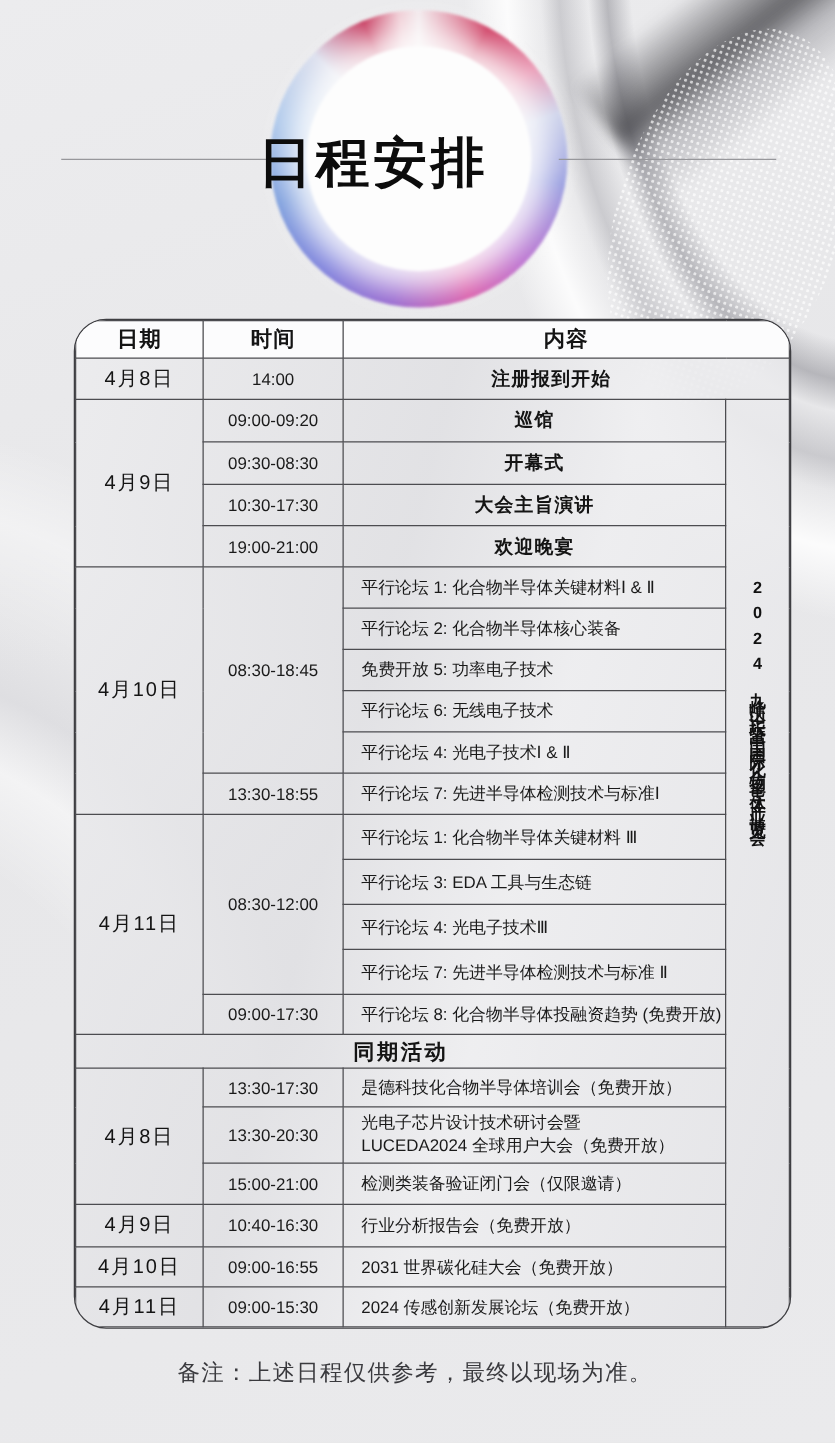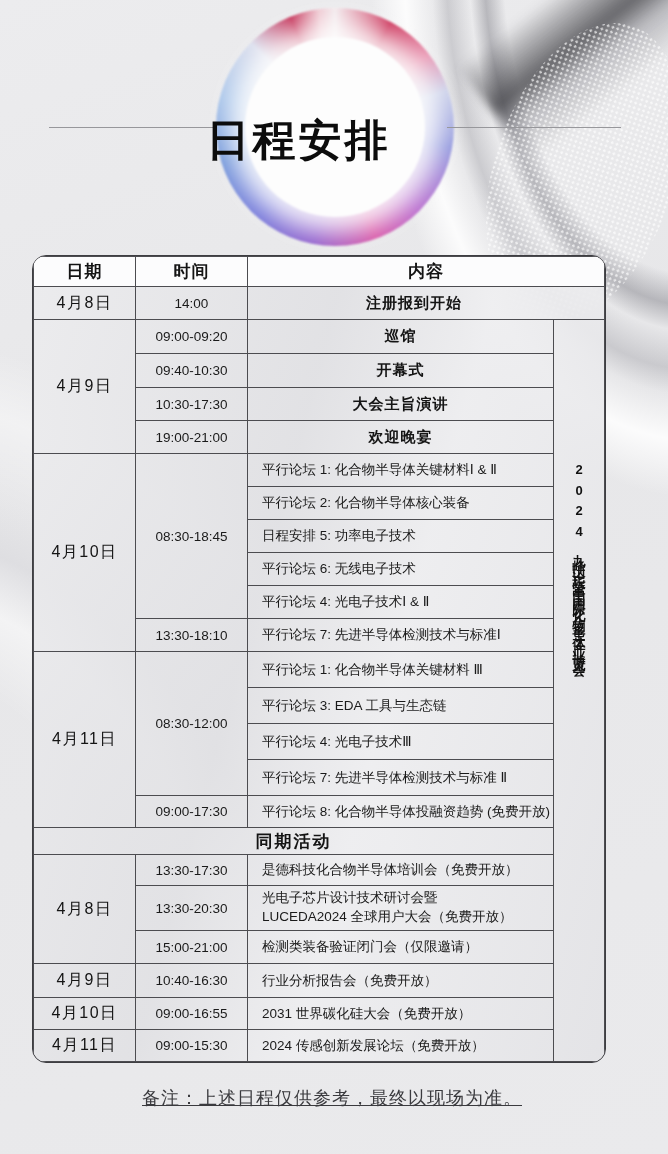--- a/index.html
+++ b/index.html
@@ -32,50 +32,50 @@
 
   
   .ring{position:absolute;left:216px;top:8px;width:238px;height:238px;border-radius:50%;
     filter:blur(1.2px);z-index:2;
     background:conic-gradient(from 0deg,
       #f2e9ec 0deg,#cb2d55 28deg,#e890ae 52deg,#c9cfe9 72deg,#8d93dc 100deg,
       #b563cb 135deg,#d64fa3 160deg,#8d58ca 190deg,#7072d8 220deg,#6e93d9 252deg,
       #a6c3e9 285deg,#d8dcec 315deg,#c22850 338deg,#eec4ce 352deg,#f2e9ec 360deg);}
   .ring::after{content:"";position:absolute;left:29px;top:29px;width:180px;height:180px;
     border-radius:50%;background:#fdfdfd;box-shadow:0 0 26px 16px rgba(253,253,253,0.92);}
-  .page-title{position:absolute;left:0;top:112px;width:597px;text-align:center;z-index:3;
+  .page-title{position:absolute;left:0;top:102px;width:597px;text-align:center;z-index:3;
     font-size:43px;font-weight:900;letter-spacing:3px;color:#0c0c0c;}
   .rule{position:absolute;top:127px;height:1px;background:#97979b;z-index:3;}
   .rule-left{left:49px;width:168px;}
   .rule-right{left:447px;width:174px;}
 
   
-  .schedule-wrap{position:absolute;left:32px;top:255px;width:572px;height:806px;z-index:4;
-    border:1.5px solid #3e3e42;border-radius:14px;overflow:hidden;
+  .schedule-wrap{position:absolute;left:59px;top:255px;width:572px;height:806px;z-index:4;
+    border:1.5px solid #3e3e42;border-radius:26px;overflow:hidden;
     background:linear-gradient(105deg,rgba(236,236,238,0.93) 0%,rgba(225,225,228,0.9) 40%,
       rgba(238,238,240,0.93) 60%,rgba(227,227,230,0.9) 100%);}
   table{border-collapse:collapse;width:100%;height:100%;table-layout:fixed;}
   td,th{border:1px solid #4c4c50;padding:0;vertical-align:middle;text-align:center;overflow:hidden;}
   th.hdr{background:#fcfcfd;font-size:17px;font-weight:bold;letter-spacing:1px;}
   td.c-date{font-size:16px;font-weight:normal;letter-spacing:1.5px;}
   td.c-time{font-size:13.5px;color:#1a1a1a;margin-top:32px;}
   td.c-boldc{font-size:15px;font-weight:bold;letter-spacing:1px;}
   td.c-left{text-align:left;padding-left:14px;font-size:13.5px;color:#1a1a1a;}
   td.c-span{font-size:17px;font-weight:bold;letter-spacing:2px;}
   td.pad-r{padding-right:24px;}
   td.strip{vertical-align:top;}
   .v-banner{writing-mode:vertical-lr;text-orientation:upright;margin:142px auto 0;
     font-weight:bold;font-size:13px;letter-spacing:5.5px;line-height:1;color:#111;}
   .l{display:block;line-height:1.4;}
   tr.h27{height:27px;}tr.h30{height:30px;}tr.h31{height:31px;}tr.h32{height:32px;}
   tr.h33{height:33px;}tr.h34{height:34px;}tr.h36{height:36px;}tr.h45{height:45px;}
 
   
   .note{position:absolute;left:0;top:1086px;width:664px;text-align:center;z-index:3;
-    font-size:18px;color:#3a3a3e;letter-spacing:1px;text-decoration:underline;}
+    font-size:18px;color:#3a3a3e;letter-spacing:1px;}
 </style>
 </head>
 <body>
 
 <div id="page">
 
   <div class="silk-right"></div>
   <div class="streak-corner"></div>
   <div class="spray"></div>
   <div class="silk-left"></div>
@@ -109,51 +109,51 @@
 
       <tr class="h34">
         <td class="c-date" rowspan="4">4月9日</td>
         <td class="c-time">09:00-09:20</td>
         <td class="c-boldc">巡馆</td>
         <td class="strip" rowspan="22">
           <div class="v-banner">2024九峰山论坛暨中国国际化合物半导体产业博览会</div>
         </td>
       </tr>
       <tr class="h34">
-        <td class="c-time">09:40-10:30</td>
+        <td class="c-time">09:30-08:30</td>
         <td class="c-boldc">开幕式</td>
       </tr>
       <tr class="h33">
         <td class="c-time">10:30-17:30</td>
         <td class="c-boldc">大会主旨演讲</td>
       </tr>
       <tr class="h33">
         <td class="c-time">19:00-21:00</td>
         <td class="c-boldc">欢迎晚宴</td>
       </tr>
 
       <tr class="h33">
         <td class="c-date" rowspan="6">4月10日</td>
         <td class="c-time" rowspan="5">08:30-18:45</td>
         <td class="c-left">平行论坛 1: 化合物半导体关键材料Ⅰ &amp; Ⅱ</td>
       </tr>
       <tr class="h33">
         <td class="c-left">平行论坛 2: 化合物半导体核心装备</td>
       </tr>
       <tr class="h33">
-        <td class="c-left">日程安排 5: 功率电子技术</td>
+        <td class="c-left">免费开放 5: 功率电子技术</td>
       </tr>
       <tr class="h33">
         <td class="c-left">平行论坛 6: 无线电子技术</td>
       </tr>
       <tr class="h33">
         <td class="c-left">平行论坛 4: 光电子技术Ⅰ &amp; Ⅱ</td>
       </tr>
       <tr class="h33">
-        <td class="c-time">13:30-18:10</td>
+        <td class="c-time">13:30-18:55</td>
         <td class="c-left">平行论坛 7: 先进半导体检测技术与标准Ⅰ</td>
       </tr>
 
       <tr class="h36">
         <td class="c-date" rowspan="5">4月11日</td>
         <td class="c-time" rowspan="4">08:30-12:00</td>
         <td class="c-left">平行论坛 1: 化合物半导体关键材料 Ⅲ</td>
       </tr>
       <tr class="h36">
         <td class="c-left">平行论坛 3: EDA 工具与生态链</td>

